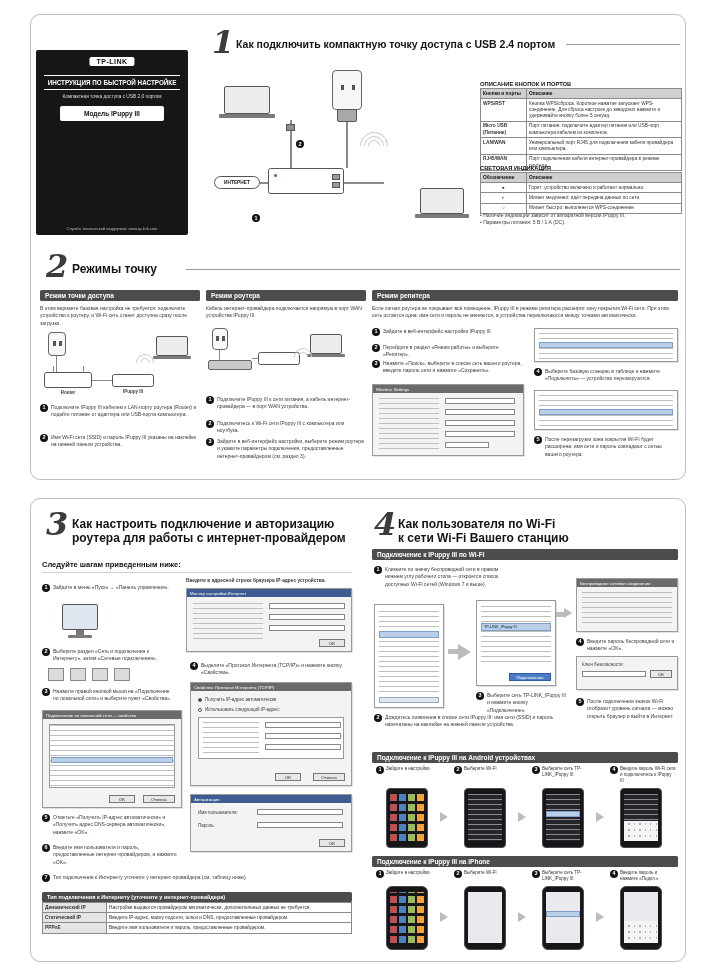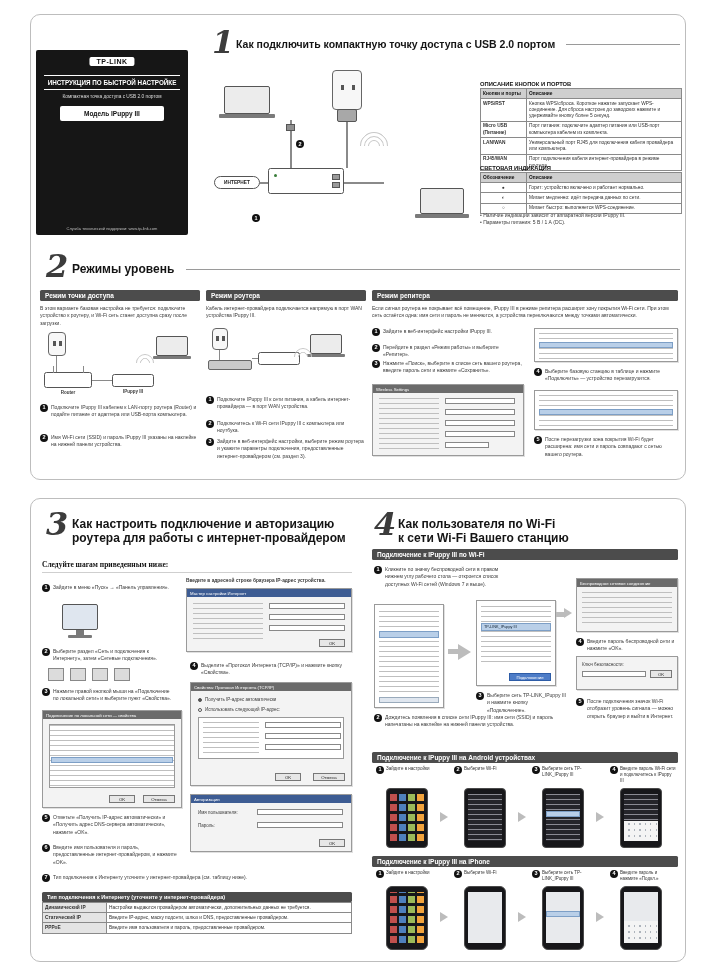--- a/index.html
+++ b/index.html
@@ -62,21 +62,21 @@
 
   <div class="abs" style="left:36px; top:50px; width:152px; height:185px; background:#161616; border-radius:2px;">
     <div style="position:absolute; left:50%; top:7px; transform:translateX(-50%); background:#fff; border-radius:2px; padding:1px 7px; font-size:7px; font-weight:bold; color:#111; letter-spacing:.5px;">TP-LINK</div>
     <div style="position:absolute; left:8px; right:8px; top:25px; border-top:1px solid #fff; border-bottom:1px solid #fff; padding:3px 0; text-align:center; color:#fff; font-size:6.3px; font-weight:bold;">ИНСТРУКЦИЯ ПО БЫСТРОЙ НАСТРОЙКЕ</div>
     <div style="position:absolute; left:8px; right:8px; top:44px; text-align:center; color:#dedede; font-size:4.8px;">Компактная точка доступа с USB 2.0 портом</div>
     <div style="position:absolute; left:24px; right:24px; top:56px; background:#fff; border-radius:2px; text-align:center; font-size:6.5px; font-weight:bold; color:#111; padding:4px 0;">Модель IPuppy III</div>
     <div style="position:absolute; left:6px; right:6px; bottom:4px; text-align:center; color:#bdbdbd; font-size:4px;">Служба технической поддержки: www.tp-link.com</div>
   </div>
 
   <div class="num" style="left:212px; top:26px;">1</div>
-  <div class="h1" style="left:236px; top:38px;">Как подключить компактную точку доступа с USB 2.0 портом</div>
+  <div class="h1" style="left:236px; top:38px;">Как подключить компактную точку доступа с USB 2.4 портом</div>
   <div class="rule" style="left:566px; top:44px; width:114px;"></div>
 
   <div class="laptop-screen" style="left:224px; top:86px; width:46px; height:28px;"></div>
   <div class="laptop-base" style="left:219px; top:114px; width:56px;"></div>
   <div class="line" style="left:290px; top:120px; width:1.5px; height:48px;"></div>
   <div class="abs" style="left:286px; top:124px; width:9px; height:7px; background:#8f8f8f; border:0.8px solid #555;"></div>
   <div class="badge" style="left:296px; top:140px;">2</div>
   <div class="outlet" style="left:332px; top:70px; width:30px; height:40px;">
     <div class="slot" style="left:8px; top:14px;"></div>
     <div class="slot" style="left:19px; top:14px;"></div>
@@ -150,21 +150,21 @@
     <tr>
           <td style="text-align:center">○</td>
           <td>Мигает быстро: выполняется WPS-соединение.</td>
         </tr>
   </tbody>
     </table>
   <div class="t" style="left:480px; top:212px; width:202px;">• Наличие индикации зависит от аппаратной версии IPuppy III.</div>
   <div class="t" style="left:480px; top:219px; width:202px;">• Параметры питания: 5 В / 1 А (DC).</div>
 
   <div class="num" style="left:46px; top:250px;">2</div>
-  <div class="h1" style="left:72px; top:262px; font-size:12px;">Режимы уровень</div>
+  <div class="h1" style="left:72px; top:262px; font-size:12px;">Режимы точку</div>
   <div class="rule" style="left:186px; top:269px; width:494px;"></div>
 
   <div class="bar" style="left:40px; top:290px; width:160px;">Режим точки доступа</div>
   <div class="bar" style="left:206px; top:290px; width:160px;">Режим роутера</div>
   <div class="bar" style="left:372px; top:290px; width:306px;">Режим репитера</div>
 
   <div class="t" style="left:40px; top:305px; width:158px;">В этом варианте базовая настройка не требуется: подключите устройство к роутеру, и Wi-Fi сеть станет доступна сразу после загрузки.</div>
   <div class="outlet" style="left:48px; top:332px; width:18px; height:24px;">
     <div class="slot" style="left:4px; top:8px;"></div>
     <div class="slot" style="left:10px; top:8px;"></div>
@@ -254,21 +254,21 @@
   <div class="step" style="left:534px; top:436px; width:144px;">
     <span class="badge">5</span>
     <span>После перезагрузки зона покрытия Wi-Fi будет расширена: имя сети и пароль совпадают с сетью вашего роутера.</span>
   </div>
 
   <div class="panel" style="left:30px; top:498px; width:656px; height:464px;"></div>
 
   <div class="num" style="left:46px; top:508px;">3</div>
   <div class="h1" style="left:72px; top:531px; font-size:12px;">роутера для работы с интернет-провайдером</div>
   <div class="h1" style="left:72px; top:517px; font-size:12px;">Как настроить подключение и авторизацию</div>
-  <div class="t b" style="left:42px; top:560px; font-size:7.5px; color:#111;font-family:Liberation Serif, serif;">Следуйте шагам приведенным ниже:</div>
+  <div class="t b" style="left:42px; top:560px; font-size:7.5px; color:#111;">Следуйте шагам приведенным ниже:</div>
   <div class="rule" style="left:42px; top:572px; width:310px; background:#cfcfcf;"></div>
 
   <div class="step" style="left:42px; top:584px; width:132px;">
     <span class="badge">1</span>
     <span>Зайдите в меню «Пуск» → «Панель управления».</span>
   </div>
   <div class="laptop-screen" style="left:62px; top:604px; width:36px; height:26px; background:#dfe6ef;"></div>
   <div class="abs" style="left:76px; top:630px; width:8px; height:5px; background:#7a7a7a;"></div>
   <div class="abs" style="left:68px; top:635px; width:24px; height:3px; background:#7a7a7a; border-radius:1px;"></div>
 

